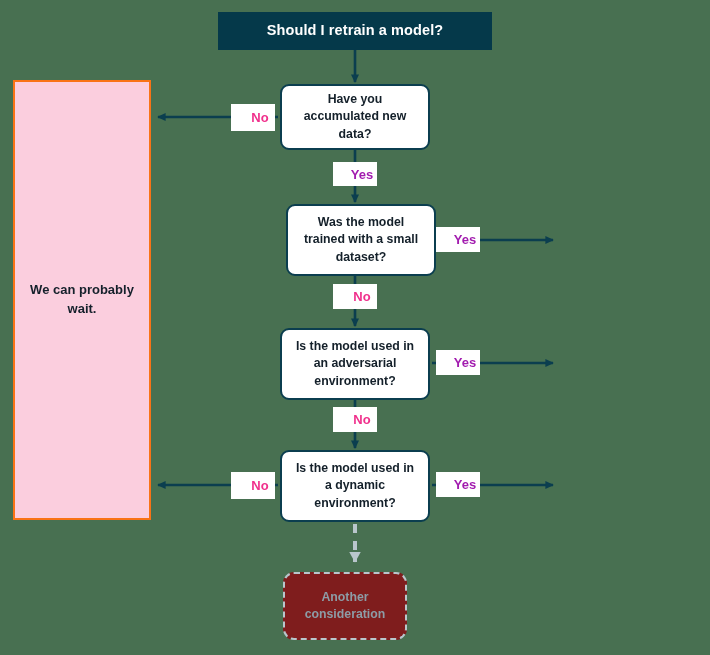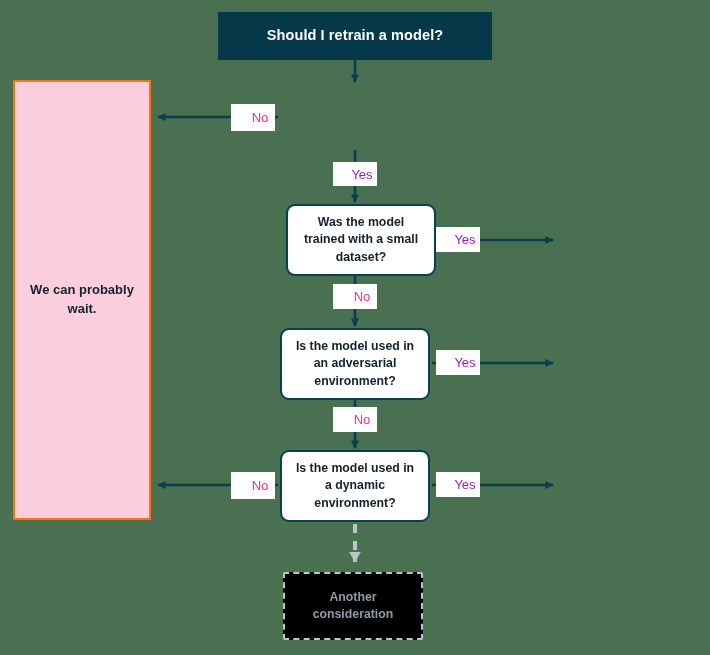--- a/index.html
+++ b/index.html
@@ -29,21 +29,21 @@
     height: 655px;
     pointer-events: none;
   }
 
   
   .title-banner {
     position: absolute;
     left: 218px;
     top: 12px;
     width: 274px;
-    height: 48px;
+    height: 38px;
     background: #05394a;
     display: flex;
     align-items: center;
     justify-content: center;
     box-sizing: border-box;
   }
   .title-banner .label {
     color: #ffffff;
     font-size: 14.5px;
     font-weight: bold;
@@ -108,26 +108,26 @@
   #box-new-data      { left: 280px; top: 84px;  height: 66px; }
   #box-small-dataset { left: 280px; top: 204px; height: 72px; margin-left: 6px; }
   #box-adversarial   { left: 280px; top: 328px; height: 72px; }
   #box-dynamic       { left: 280px; top: 450px; height: 72px; }
 
   
   #box-another {
     position: absolute;
     left: 283px;
     top: 572px;
-    width: 140px;
+    width: 124px;
     height: 68px;
     box-sizing: border-box;
-    background: #000000;
+    background: #7f1d1d;
     border: 2.5px dashed #b9c6cc;
-    border-radius: 2px;
+    border-radius: 11px;
     display: flex;
     align-items: center;
     justify-content: center;
   }
   #box-another .label {
     color: #8d9ca6;
     font-size: 12.3px;
     font-weight: bold;
     text-align: center;
     line-height: 1.42;
@@ -135,21 +135,21 @@
   }
 
   
   .edge-label {
     position: absolute;
     background: #ffffff;
     display: flex;
     align-items: center;
     justify-content: center;
     font-size: 13px;
-    font-weight: normal;
+    font-weight: bold;
     box-sizing: border-box;
     padding-left: 14px;
   }
   .edge-label.yes { color: #a21caf; }
   .edge-label.no  { color: #f0308c; }
 
   #label-no-1  { left: 231px; top: 104px; width: 44px; height: 27px; }
   #label-yes-1 { left: 333px; top: 162px; width: 44px; height: 24px; }
   #label-yes-2 { left: 436px; top: 227px; width: 44px; height: 25px; }
   #label-no-2  { left: 333px; top: 284px; width: 44px; height: 25px; }
@@ -212,20 +212,25 @@
 
   <div class="title-banner">
     <span class="label">Should I retrain a model?</span>
   </div>
 
   <div class="outcome-panel" id="panel-wait">
     <span class="label">We can probably wait.</span>
   </div>
 
 
+  <div class="decision-box" id="box-new-data">
+    <span class="label">Have you
+accumulated new
+data?</span>
+  </div>
 
   <div class="decision-box" id="box-small-dataset">
     <span class="label">Was the model
 trained with a small
 dataset?</span>
   </div>
 
   <div class="decision-box" id="box-adversarial">
     <span class="label">Is the model used in
 an adversarial

